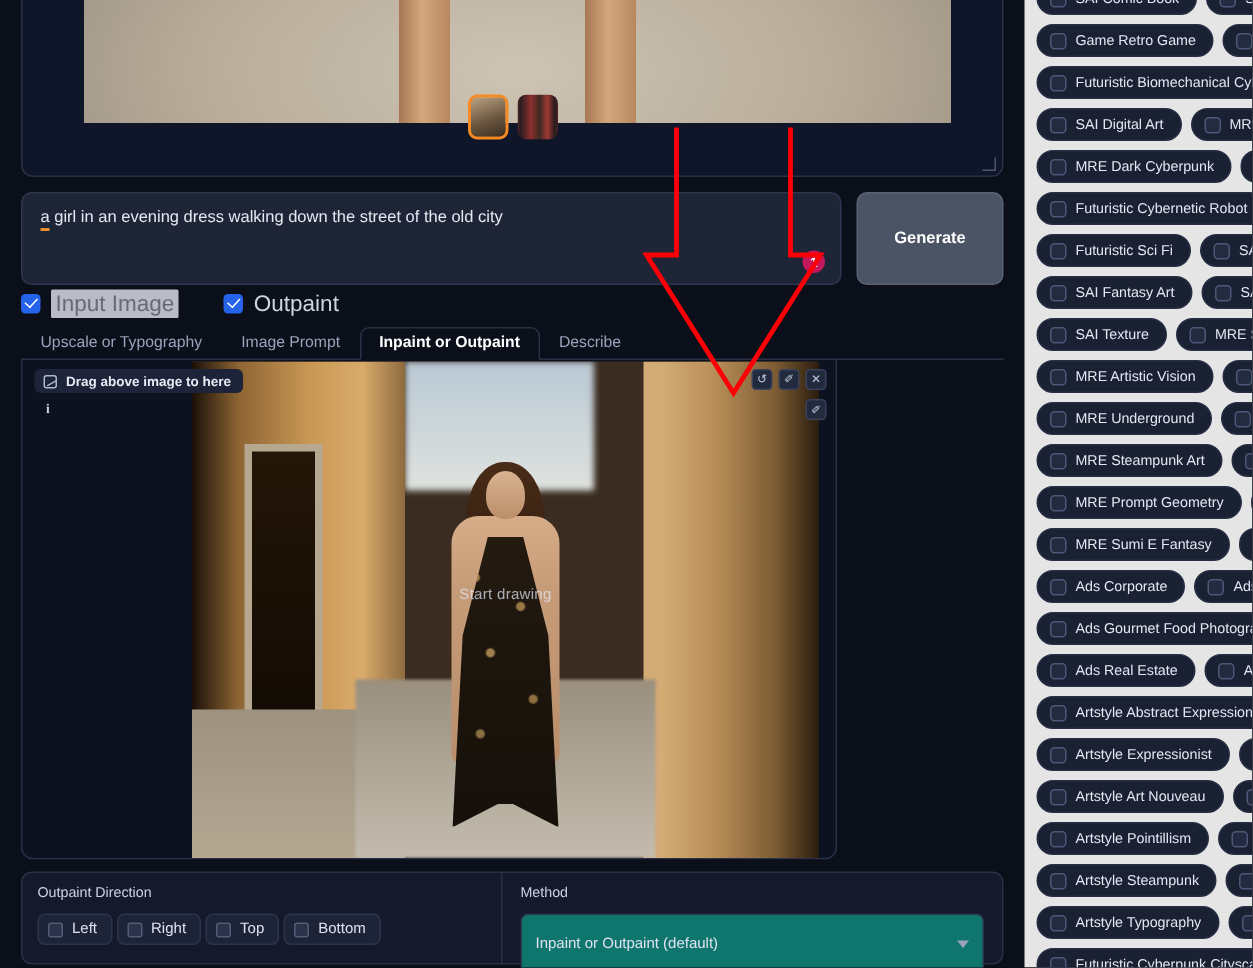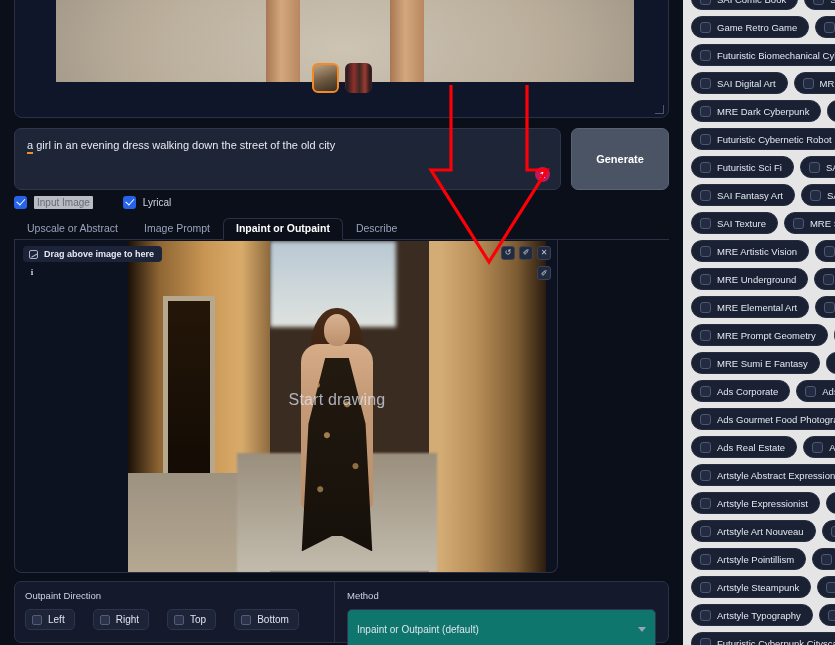--- a/index.html
+++ b/index.html
@@ -146,21 +146,21 @@
     display:flex; align-items:center; justify-content:center;
     flex: 0 0 13px;
   }
   .chk:after {
     content:"";
     width: 4px; height: 7px;
     border: solid #fff;
     border-width: 0 1.8px 1.8px 0;
     transform: rotate(42deg) translate(-0.5px,-1px);
   }
-  .chk-label { font-size: 10px; color: #cfd4e2; }
+  .chk-label { font-size: 15px; color: #cfd4e2; }
   .chk-label.selected-text {
     background: #b9bcc4;
     color: #666b78;
     padding: 1px 3px;
     border-radius: 1px;
   }
 
   
   .tabs {
     position:absolute; left: 14px; top: 219px;
@@ -305,21 +305,21 @@
       radial-gradient(circle at 38% 40%, rgba(214,172,102,.7) 0 2.5px, transparent 3.5px),
       radial-gradient(circle at 72% 56%, rgba(205,160,92,.65) 0 2.5px, transparent 3.5px),
       radial-gradient(circle at 30% 68%, rgba(214,172,102,.6) 0 2.5px, transparent 3.5px),
       linear-gradient(180deg,#231a10,#15100a);
     clip-path: polygon(36% 0, 64% 0, 84% 34%, 92% 100%, 56% 92%, 44% 92%, 8% 100%, 16% 34%);
     z-index: 3;
   }
   .start-drawing {
     position:absolute; left:0; right:0; top: 150px;
     text-align:center;
-    font-size: 16px;
+    font-size: 10px;
     color: rgba(225,230,245,.72);
     letter-spacing: .2px;
     z-index: 6;
     pointer-events: none;
   }
   .img-tools {
     position:absolute; right: 6px; top: 6px;
     display:flex; gap:4px; z-index: 7;
   }
   .tool-btn {
@@ -350,21 +350,21 @@
     background: #141a2b;
     display: flex;
   }
   .settings-left {
     flex: 0 0 320px;
     padding: 8px 10px;
     border-right: 1px solid #2a3146;
   }
   .settings-right { flex: 1; padding: 8px 12px; }
   .set-title { font-size: 9.5px; color: #cdd3e3; margin-bottom: 8px; }
-  .dir-btns { display:flex; gap: 18px; text-align: right; }
+  .dir-btns { display:flex; gap: 3px; text-align: right; }
   .dir-btn {
     background: #1d2438;
     border: 1px solid #2d354d;
     border-radius: 5px;
     padding: 4px 9px 4px 6px;
     display:flex; align-items:center; gap: 6px;
     cursor:pointer;
   }
   .dir-chk {
     width: 10px; height: 10px;
@@ -474,26 +474,26 @@
       <div class="generate-btn">Generate</div>
     </div>
 
     <div class="check-row">
       <div class="chk-item">
         <div class="chk"></div>
         <div class="chk-label selected-text">Input Image</div>
       </div>
       <div class="chk-item">
         <div class="chk"></div>
-        <div class="chk-label">Lyrical</div>
+        <div class="chk-label">Outpaint</div>
       </div>
     </div>
 
     <div class="tabs">
-      <div class="tab">Upscale or Abstract</div>
+      <div class="tab">Upscale or Typography</div>
       <div class="tab">Image Prompt</div>
       <div class="tab active">Inpaint or Outpaint</div>
       <div class="tab">Describe</div>
     </div>
 
     <div class="inpaint-panel">
       <div class="drag-label">
         <div class="dl-ico"></div>
         <span>Drag above image to here</span>
       </div>
@@ -650,21 +650,21 @@
             <div class="pill-chk"></div>
             <span class="pill-label">MRE Underground</span>
           </div>
           <div class="style-pill">
             <div class="pill-chk"></div>
           </div>
         </div>
         <div class="style-row">
           <div class="style-pill">
             <div class="pill-chk"></div>
-            <span class="pill-label">MRE Elemental Art</span>
+            <span class="pill-label">MRE Steampunk Art</span>
           </div>
           <div class="style-pill">
             <div class="pill-chk"></div>
           </div>
         </div>
         <div class="style-row">
           <div class="style-pill">
             <div class="pill-chk"></div>
             <span class="pill-label">MRE Prompt Geometry</span>
           </div>

